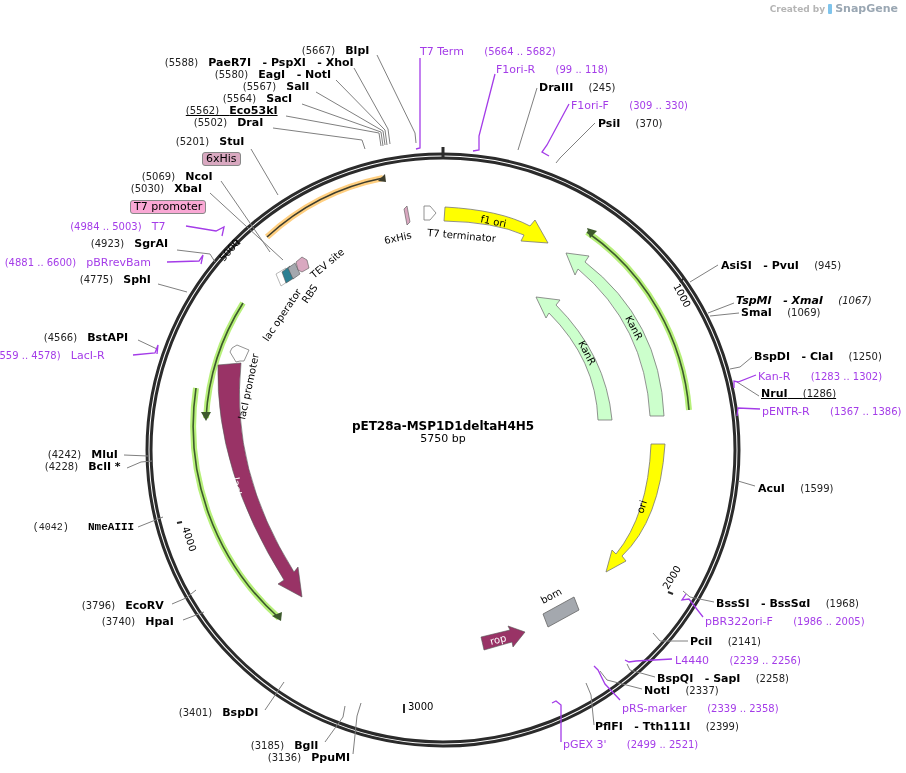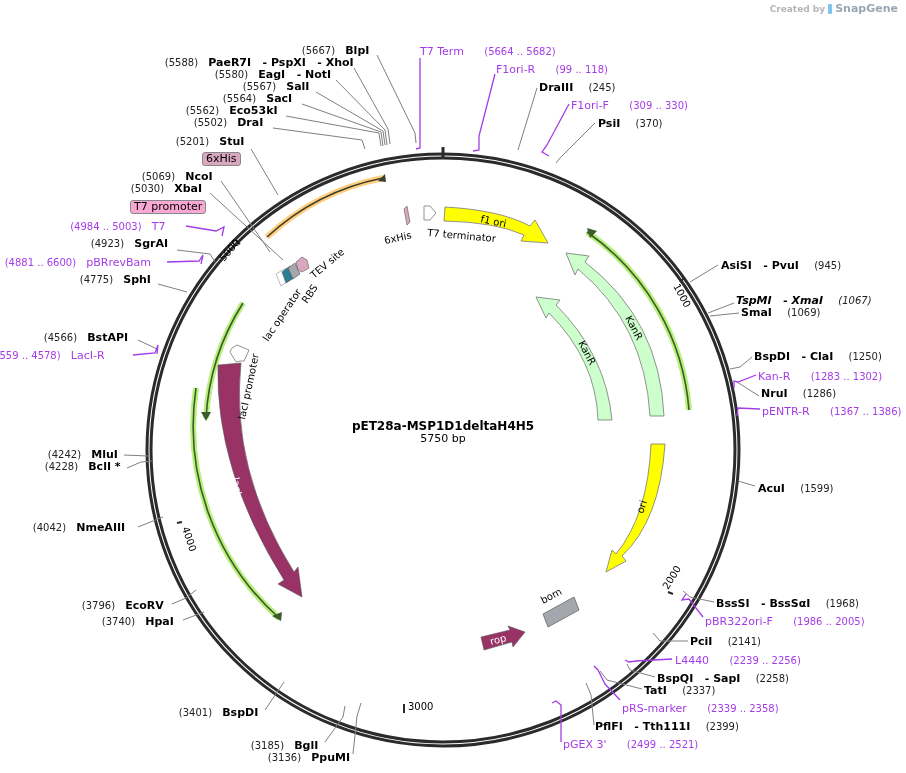--- a/index.html
+++ b/index.html
@@ -175,48 +175,48 @@
     <polyline class="primer-leader" points="561,742 561,705 556,701 552,703"></polyline>
   </g>
 </svg>
 
 <div id="site-labels">
     <div class="lbl" style="left: 301.8px; top: 52px; transform: translateY(-9px);"><span class="p">(5667)</span>  <span class="n">BlpI</span></div>
     <div class="lbl" style="left: 164.8px; top: 64px; transform: translateY(-9px);"><span class="p">(5588)</span>  <span class="n">PaeR7I   - PspXI   - XhoI</span></div>
     <div class="lbl" style="left: 214.8px; top: 76px; transform: translateY(-9px);"><span class="p">(5580)</span>  <span class="n">EagI   - NotI</span></div>
     <div class="lbl" style="left: 242.8px; top: 88px; transform: translateY(-9px);"><span class="p">(5567)</span>  <span class="n">SalI</span></div>
     <div class="lbl" style="left: 222.8px; top: 100px; transform: translateY(-9px);"><span class="p">(5564)</span>  <span class="n">SacI</span></div>
-    <div class="lbl" style="left: 185.8px; top: 112px; transform: translateY(-9px);"><span class="p">(5562)</span>  <span class="n">Eco53kI</span></div>
+    <div class="lbl" style="left: 185.8px; top: 112px; transform: translateY(-9px); text-decoration: underline;"><span class="p">(5562)</span>  <span class="n">Eco53kI</span></div>
     <div class="lbl" style="left: 193.8px; top: 124px; transform: translateY(-9px);"><span class="p">(5502)</span>  <span class="n">DraI</span></div>
     <div class="lbl" style="left: 175.8px; top: 143px; transform: translateY(-9px);"><span class="p">(5201)</span>  <span class="n">StuI</span></div>
     <div class="lbl" style="left: 141.8px; top: 178px; transform: translateY(-9px);"><span class="p">(5069)</span>  <span class="n">NcoI</span></div>
     <div class="lbl" style="left: 130.8px; top: 190px; transform: translateY(-9px);"><span class="p">(5030)</span>  <span class="n">XbaI</span></div>
     <div class="lbl" style="left: 90.8px; top: 245px; transform: translateY(-9px);"><span class="p">(4923)</span>  <span class="n">SgrAI</span></div>
     <div class="lbl" style="left: 79.8px; top: 281px; transform: translateY(-9px);"><span class="p">(4775)</span>  <span class="n">SphI</span></div>
     <div class="lbl" style="left: 43.8px; top: 339px; transform: translateY(-9px);"><span class="p">(4566)</span>  <span class="n">BstAPI</span></div>
     <div class="lbl" style="left: 47.8px; top: 456px; transform: translateY(-9px);"><span class="p">(4242)</span>  <span class="n">MluI</span></div>
     <div class="lbl" style="left: 44.8px; top: 468px; transform: translateY(-9px);"><span class="p">(4228)</span>  <span class="n">BclI *</span></div>
-    <div class="lbl" style="left: 32.8px; top: 529px; transform: translateY(-9px);"><span class="p">(4042)</span>  <span class="n">NmeAIII</span></div>
+    <div class="lbl" style="left: 32.8px; top: 529px; transform: translateY(-9px); font-family: Liberation Mono, monospace;"><span class="p">(4042)</span>  <span class="n">NmeAIII</span></div>
     <div class="lbl" style="left: 81.8px; top: 607px; transform: translateY(-9px);"><span class="p">(3796)</span>  <span class="n">EcoRV</span></div>
     <div class="lbl" style="left: 101.8px; top: 623px; transform: translateY(-9px);"><span class="p">(3740)</span>  <span class="n">HpaI</span></div>
     <div class="lbl" style="left: 178.8px; top: 714px; transform: translateY(-9px);"><span class="p">(3401)</span>  <span class="n">BspDI</span></div>
     <div class="lbl" style="left: 250.8px; top: 747px; transform: translateY(-9px);"><span class="p">(3185)</span>  <span class="n">BglI</span></div>
     <div class="lbl" style="left: 267.8px; top: 759px; transform: translateY(-9px);"><span class="p">(3136)</span>  <span class="n">PpuMI</span></div>
     <div class="lbl" style="left: 539px; top: 89px;"><span class="n">DraIII</span>   <span class="p">(245)</span></div>
     <div class="lbl" style="left: 598px; top: 125px;"><span class="n">PsiI</span>   <span class="p">(370)</span></div>
     <div class="lbl" style="left: 721px; top: 267px;"><span class="n">AsiSI   - PvuI</span>   <span class="p">(945)</span></div>
     <div class="lbl" style="left: 736px; top: 302px; font-style: italic;"><span class="n">TspMI   - XmaI</span>   <span class="p">(1067)</span></div>
     <div class="lbl" style="left: 741px; top: 314px;"><span class="n">SmaI</span>   <span class="p">(1069)</span></div>
     <div class="lbl" style="left: 754px; top: 358px;"><span class="n">BspDI   - ClaI</span>   <span class="p">(1250)</span></div>
-    <div class="lbl" style="left: 761px; top: 395px;"><span class="n">NruI</span>   <span class="p">(1286)</span></div>
+    <div class="lbl" style="left: 761px; top: 395px; text-decoration: underline;"><span class="n">NruI</span>   <span class="p">(1286)</span></div>
     <div class="lbl" style="left: 758px; top: 490px;"><span class="n">AcuI</span>   <span class="p">(1599)</span></div>
     <div class="lbl" style="left: 716px; top: 605px;"><span class="n">BssSI   - BssSαI</span>   <span class="p">(1968)</span></div>
     <div class="lbl" style="left: 690px; top: 643px;"><span class="n">PciI</span>   <span class="p">(2141)</span></div>
     <div class="lbl" style="left: 657px; top: 680px;"><span class="n">BspQI   - SapI</span>   <span class="p">(2258)</span></div>
-    <div class="lbl" style="left: 644px; top: 692px;"><span class="n">TatI</span>   <span class="p">(2337)</span></div>
+    <div class="lbl" style="left: 644px; top: 692px;"><span class="n">NotI</span>   <span class="p">(2337)</span></div>
     <div class="lbl" style="left: 595px; top: 728px;"><span class="n">PflFI   - Tth111I</span>   <span class="p">(2399)</span></div>
   </div>
 <div id="primer-labels">
     <div class="lbl primer" style="top: 53px; left: 420px;"><span class="n">T7 Term</span>    <span class="p">(5664 .. 5682)</span></div>
     <div class="lbl primer" style="top: 71px; left: 496px;"><span class="n">F1ori-R</span>    <span class="p">(99 .. 118)</span></div>
     <div class="lbl primer" style="top: 107px; left: 571px;"><span class="n">F1ori-F</span>    <span class="p">(309 .. 330)</span></div>
     <div class="lbl primer" style="top: 228px; left: 70.2px;"><span class="p">(4984 .. 5003)</span>  <span class="n">T7</span></div>
     <div class="lbl primer" style="top: 264px; left: 4.7px;"><span class="p">(4881 .. 6600)</span>  <span class="n">pBRrevBam</span></div>
     <div class="lbl primer" style="top: 357px; left: -10.8px;"><span class="p">(4559 .. 4578)</span>  <span class="n">LacI-R</span></div>
     <div class="lbl primer" style="top: 378px; left: 758px;"><span class="n">Kan-R</span>    <span class="p">(1283 .. 1302)</span></div>

